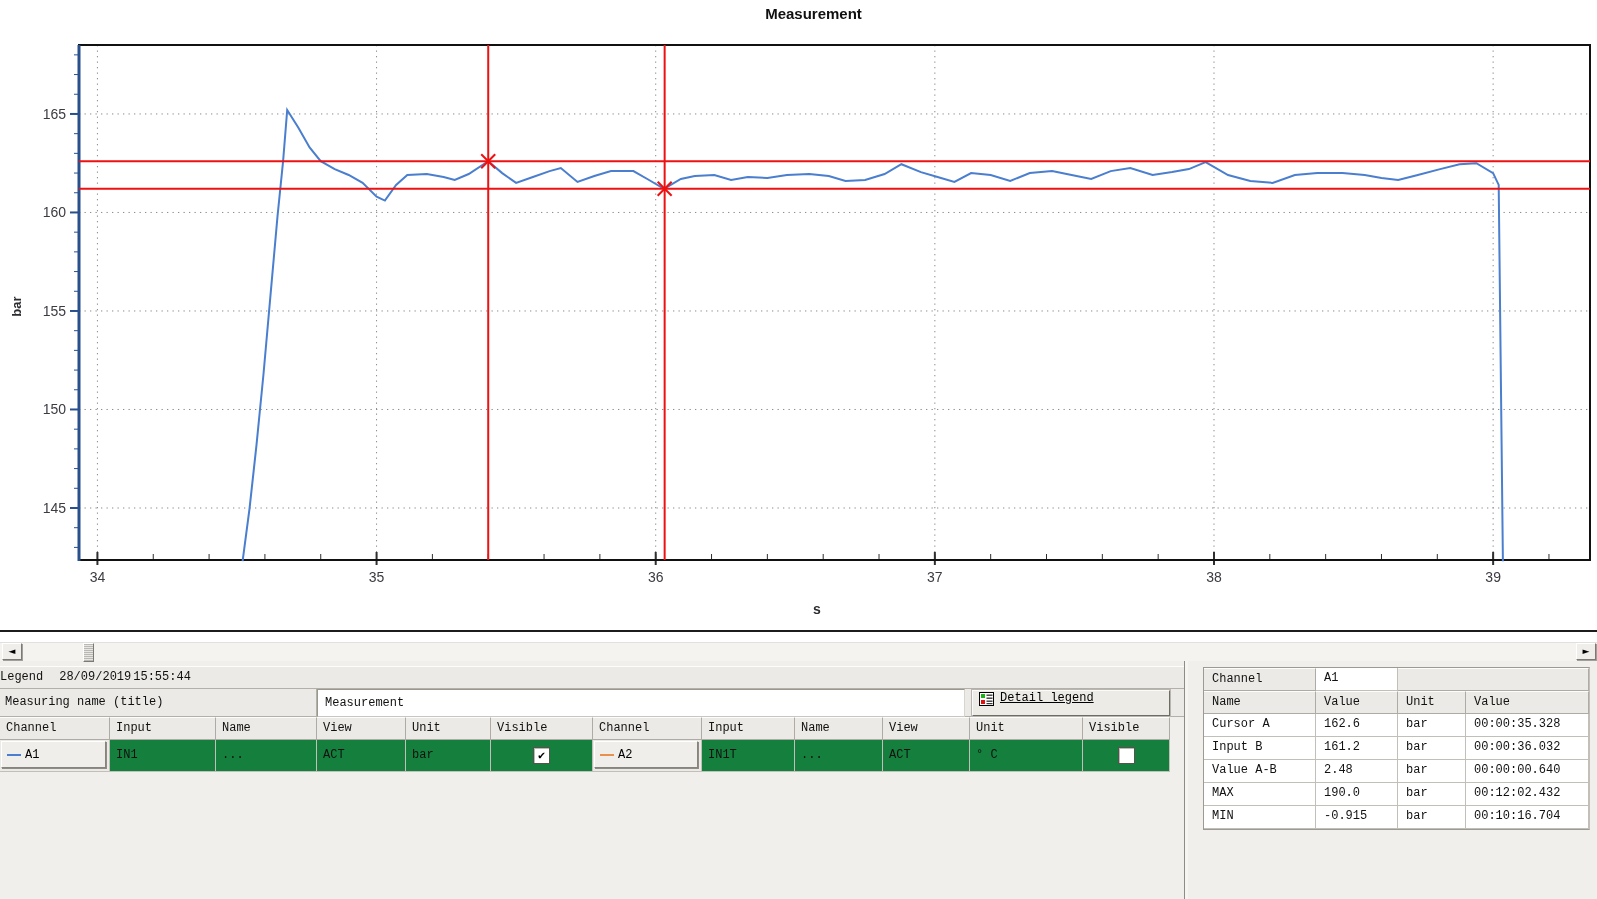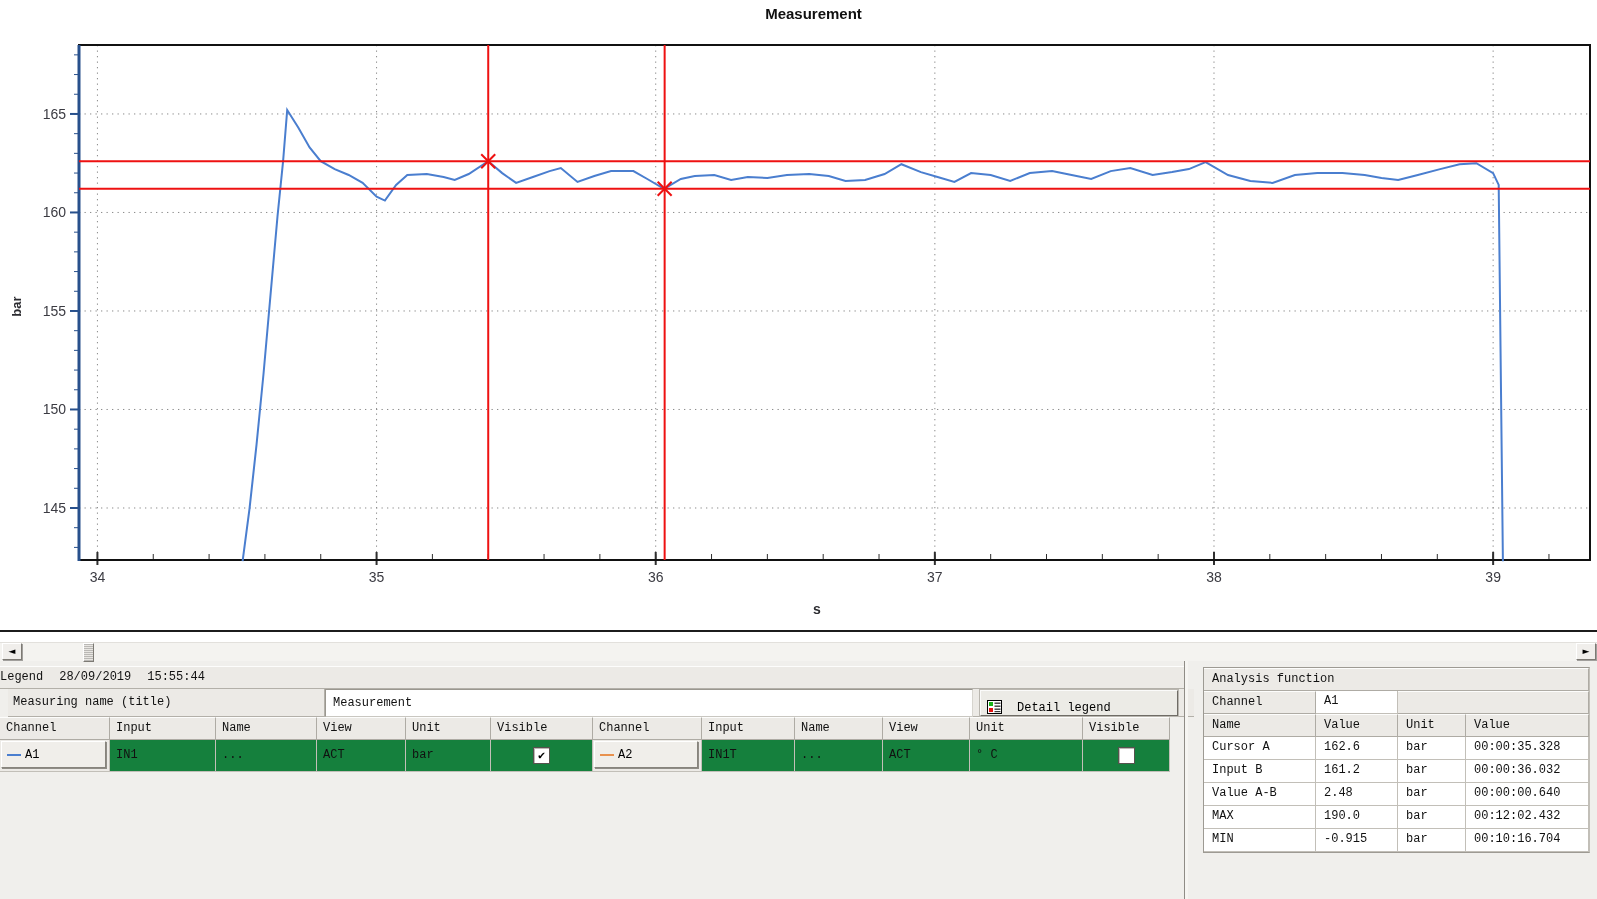--- a/index.html
+++ b/index.html
@@ -29,34 +29,34 @@
   .sb-left{left:2px;}
   .sb-right{left:1576px;}
   .sb-thumb{position:absolute;left:83px;top:1px;width:9px;height:17px;background:#e8e6e2;
             border:1px solid;border-color:#ffffff #7d7a74 #7d7a74 #ffffff;
             background-image:repeating-linear-gradient(0deg,rgba(0,0,0,.20) 0 1px,transparent 1px 2px);}
   
   .legend{position:absolute;left:0;top:34px;width:1186px;height:233px;font-size:12px;}
   .legend-titlebar{position:absolute;left:0;top:0;width:1186px;height:23px;background:#eceae6;
                    border-top:1px solid #fdfdfc;border-bottom:1px solid #b3b0a9;
                    line-height:21px;box-sizing:border-box;}
-  .lg-label{}.lg-date{margin-left:16px;text-align:right;}.lg-time{margin-left:16px;}
-  .measuring-row{position:absolute;left:8px;top:23px;width:1186px;height:20px;}
+  .lg-label{}.lg-date{margin-left:16px;text-align:right;}.lg-time{margin-left:2px;}
+  .measuring-row{position:absolute;left:0;top:23px;width:1186px;height:20px;}
   .mn-label{position:absolute;left:0;top:0;width:317px;height:28px;background:#eceae6;
             border-right:1px solid #b3b0a9;border-bottom:1px solid #b3b0a9;
             line-height:26px;padding-left:5px;box-sizing:border-box;}
   .mn-value{position:absolute;left:317px;top:0;width:648px;height:28px;background:#fff;
             border:1px solid #9a978f;border-right-color:#d7d5cf;border-bottom-color:#c9c7c1;
             line-height:26px;padding-left:7px;box-sizing:border-box;}
   .mn-fill{position:absolute;left:965px;top:0;width:221px;height:28px;background:#eceae6;
            border-bottom:1px solid #b3b0a9;box-sizing:border-box;}
   .detail-btn{position:absolute;left:972px;top:1px;width:198px;height:26px;background:#ecebe6;
               border:1px solid;border-color:#fbfbfa #6f6c66 #6f6c66 #fbfbfa;
-              box-shadow:0 0 0 1px #b9b6af;display:flex;align-items:flex-end;gap:14px;
-              padding:0 6px;font:12px "Liberation Mono",monospace;cursor:default;}
+              box-shadow:0 0 0 1px #b9b6af;display:flex;align-items:flex-start;gap:5px;
+              padding:0 6px;font:12px "Liberation Mono",monospace;cursor:default;text-decoration:underline;}
   .legend-grid{position:absolute;left:0;top:51px;display:grid;
                grid-template-columns:110px 106px 101px 89px 85px 102px 109px 93px 88px 87px 113px 87px;
                grid-template-rows:23px 32px;}
   .hcell{background:#eceae6;border-right:1px solid #aeaba4;border-bottom:1px solid #aeaba4;
          border-top:1px solid #fdfdfc;line-height:20px;padding-left:6px;box-sizing:border-box;}
   .dcell{background:#15803d;border-right:1px solid #c2bfb8;border-bottom:1px solid #c2bfb8;
          line-height:30px;padding-left:6px;box-sizing:border-box;}
   .chcell{background:#eceae6;padding:0;position:relative;}
   .chbtn{position:absolute;left:1px;top:1px;right:3px;bottom:3px;background:#f0eeea;
          border:1px solid;border-color:#ffffff #87847d #87847d #ffffff;
@@ -275,21 +275,20 @@
           <div class="checkbox">
             
           </div>
         </div>
       </div>
     </div>
 
     <div class="splitter"></div>
 
     <div class="analysis">
-      <div class="acell agray span4">Analysis function</div>
 
       <div class="acell agray">Channel</div>
       <div class="acell awhite">A1</div>
       <div class="acell agray span2"></div>
 
       <div class="acell agray">Name</div>
       <div class="acell agray">Value</div>
       <div class="acell agray">Unit</div>
       <div class="acell agray">Value</div>
 

